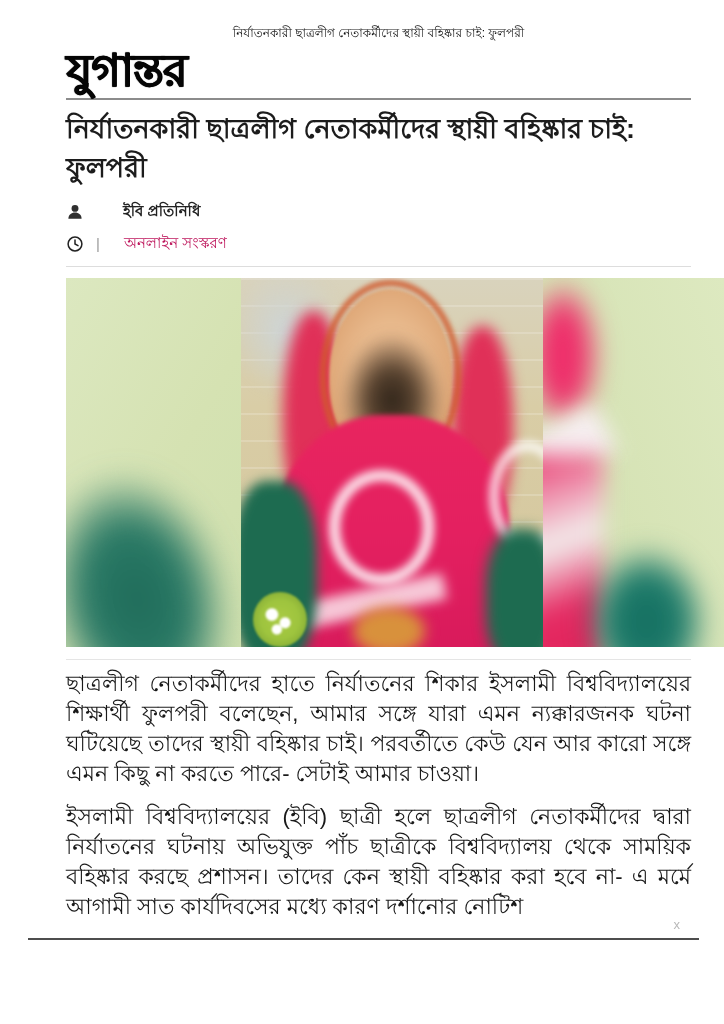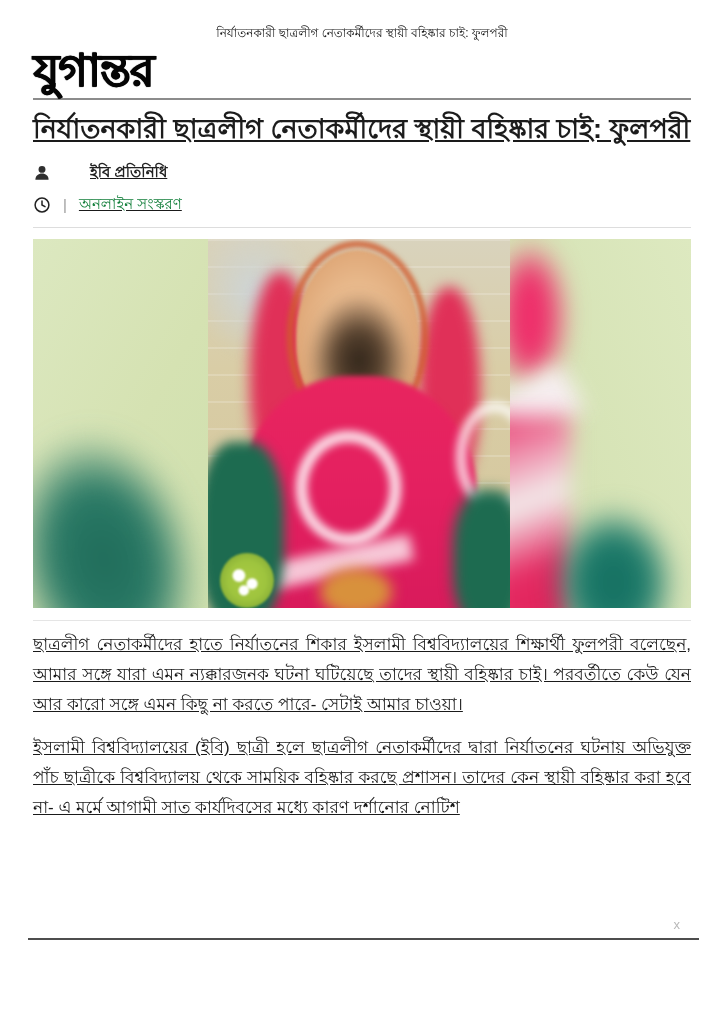--- a/index.html
+++ b/index.html
@@ -1,22 +1,22 @@
 <!DOCTYPE html>
 <html><head>
 <meta charset="utf-8">
 <style>
   * { margin:0; padding:0; box-sizing:border-box; }
   html,body { background:#ffffff; }
   .page {
     position:relative; width:724px; height:1024px; margin:0 auto;
     background:#fff; overflow:hidden;
-    font-family:"Liberation Sans", sans-serif; color:#1a1a1a;
+    font-family:"Liberation Sans", sans-serif; color:#1a1a1a;padding-left:33px;
   }
-  .content { padding:0 33px;text-decoration:underline; }
+  .content { padding:0 33px; }
 
   
   .mini-header {
     padding-top:24px; text-align:center;
     font-size:12px; color:#111; letter-spacing:0;
   }
 
   
   .masthead { margin-top:4px; }
   .logo {
@@ -29,21 +29,21 @@
   
   .headline {
     margin-top:10px; font-size:27px; font-weight:700; line-height:1.45;
     color:#1c1c1c;
   }
   .meta-row { display:flex; align-items:center; gap:9px; font-size:15px; color:#222; }
   .byline-row { margin-top:11px; font-weight:600;gap:39px; }
   .time-row { margin-top:7px; font-weight:400; }
   .meta-icon { width:18px; height:18px; flex:0 0 auto; display:block; }
   .pipe { color:#9a9a9a; margin:0 3px; }
-  .edition-link { color:#15803d; text-decoration:none; cursor:pointer; }
+  .edition-link { color:#be185d; text-decoration:none; cursor:pointer;margin-left:12px; }
   .rule-light { border:none; border-top:1px solid #dddddd; margin-top:10px; }
   .rule-light2 { border:none; border-top:1px solid #e5e5e5; margin-top:12px; }
 
   
   .photo {
     position:relative; margin-top:11px; width:658px; height:369px;
     background:#d7e4b4; overflow:hidden;
   }
   .photo * { position:absolute; }
   
@@ -79,21 +79,21 @@
   .c-badge { left:4%; top:85%; width:18%; height:15%; background:radial-gradient(closest-side,#aacb43 0%,#9ec43e 70%,#8db338 100%); border-radius:50%; filter:blur(1px); }
   .c-badge-marks { left:7%; top:88%; width:11%; height:9%; background:
       radial-gradient(circle at 30% 35%, #fff 0 18%, rgba(255,255,255,0) 22%),
       radial-gradient(circle at 70% 60%, #fff 0 16%, rgba(255,255,255,0) 20%),
       radial-gradient(circle at 45% 80%, #fff 0 14%, rgba(255,255,255,0) 18%);
       filter:blur(1px); }
 
   
   .body-text { }
   .body-text p {
-    font-size:17px; line-height:30px; text-align:justify; color:#191919;
+    font-size:22px; line-height:30px; text-align:justify; color:#191919;
     margin:0 0 13px 0;
   }
   .body-text p:first-child { margin-top:9px; }
 
   
   .bottom-zone { position:absolute; left:0; right:0; top:938px; }
   .close-mark {
     position:absolute; right:44px; top:-20px;
     font-size:13px; color:#b9b9b9; line-height:1; cursor:pointer;
     font-family:"Liberation Sans", sans-serif;

